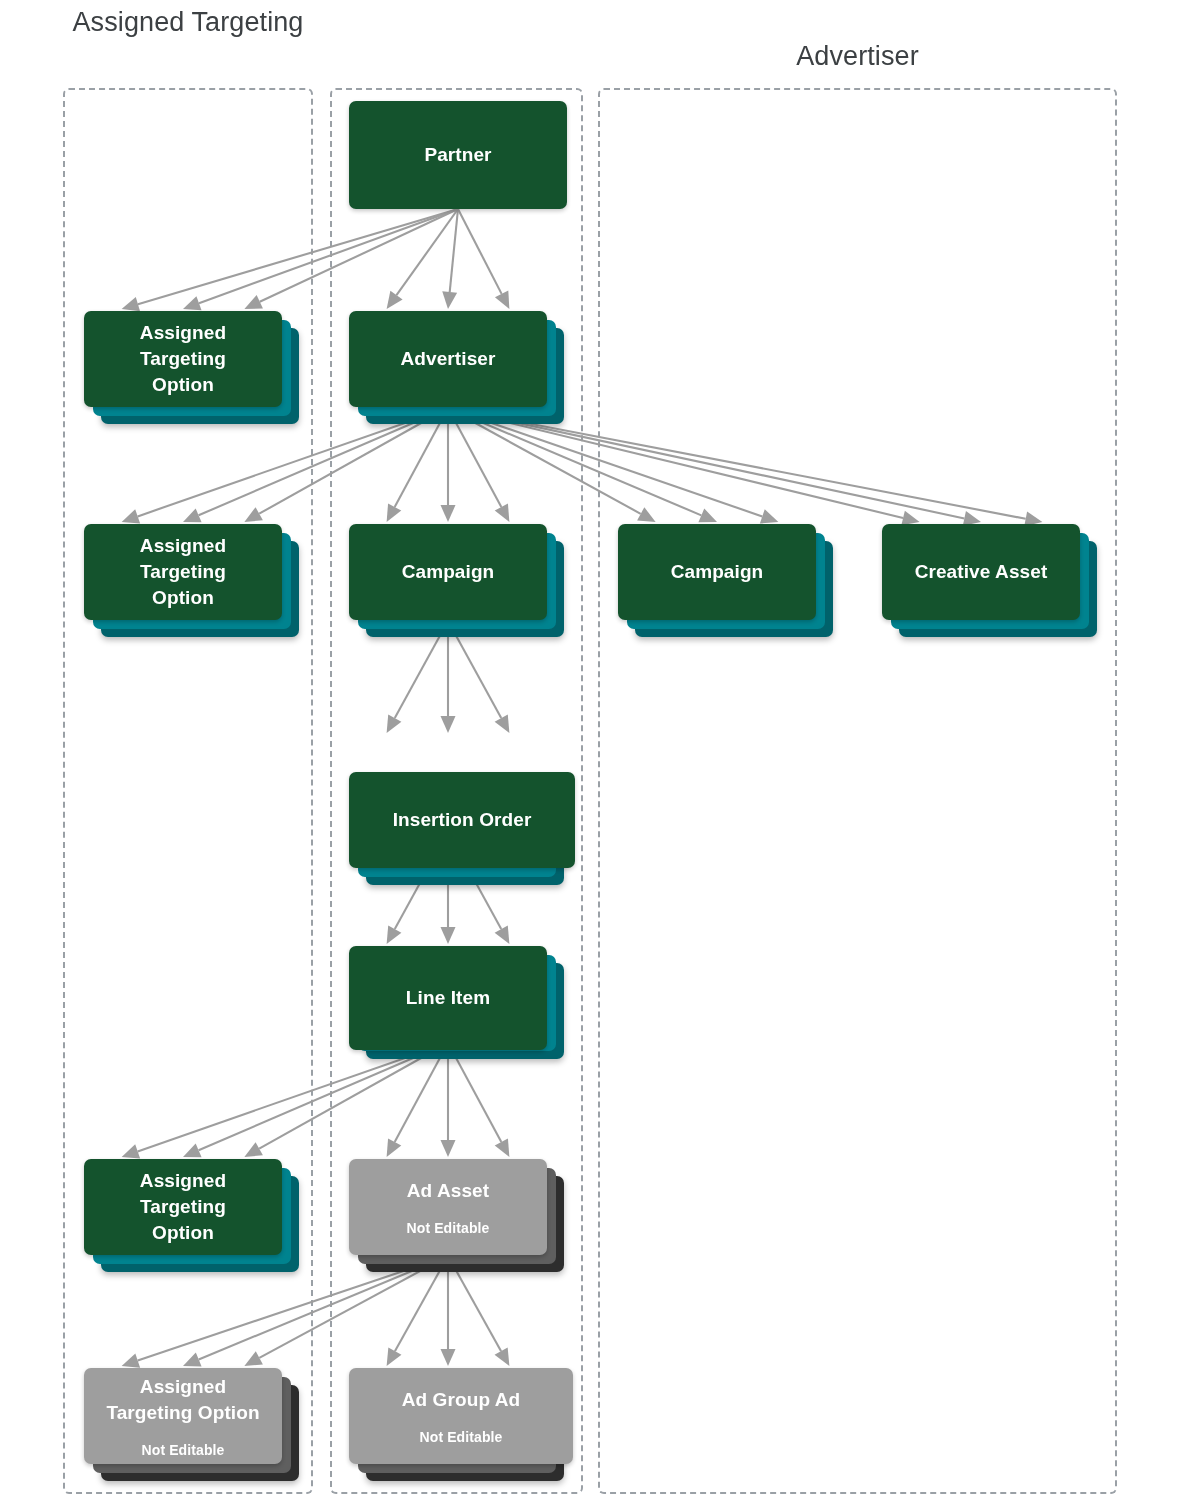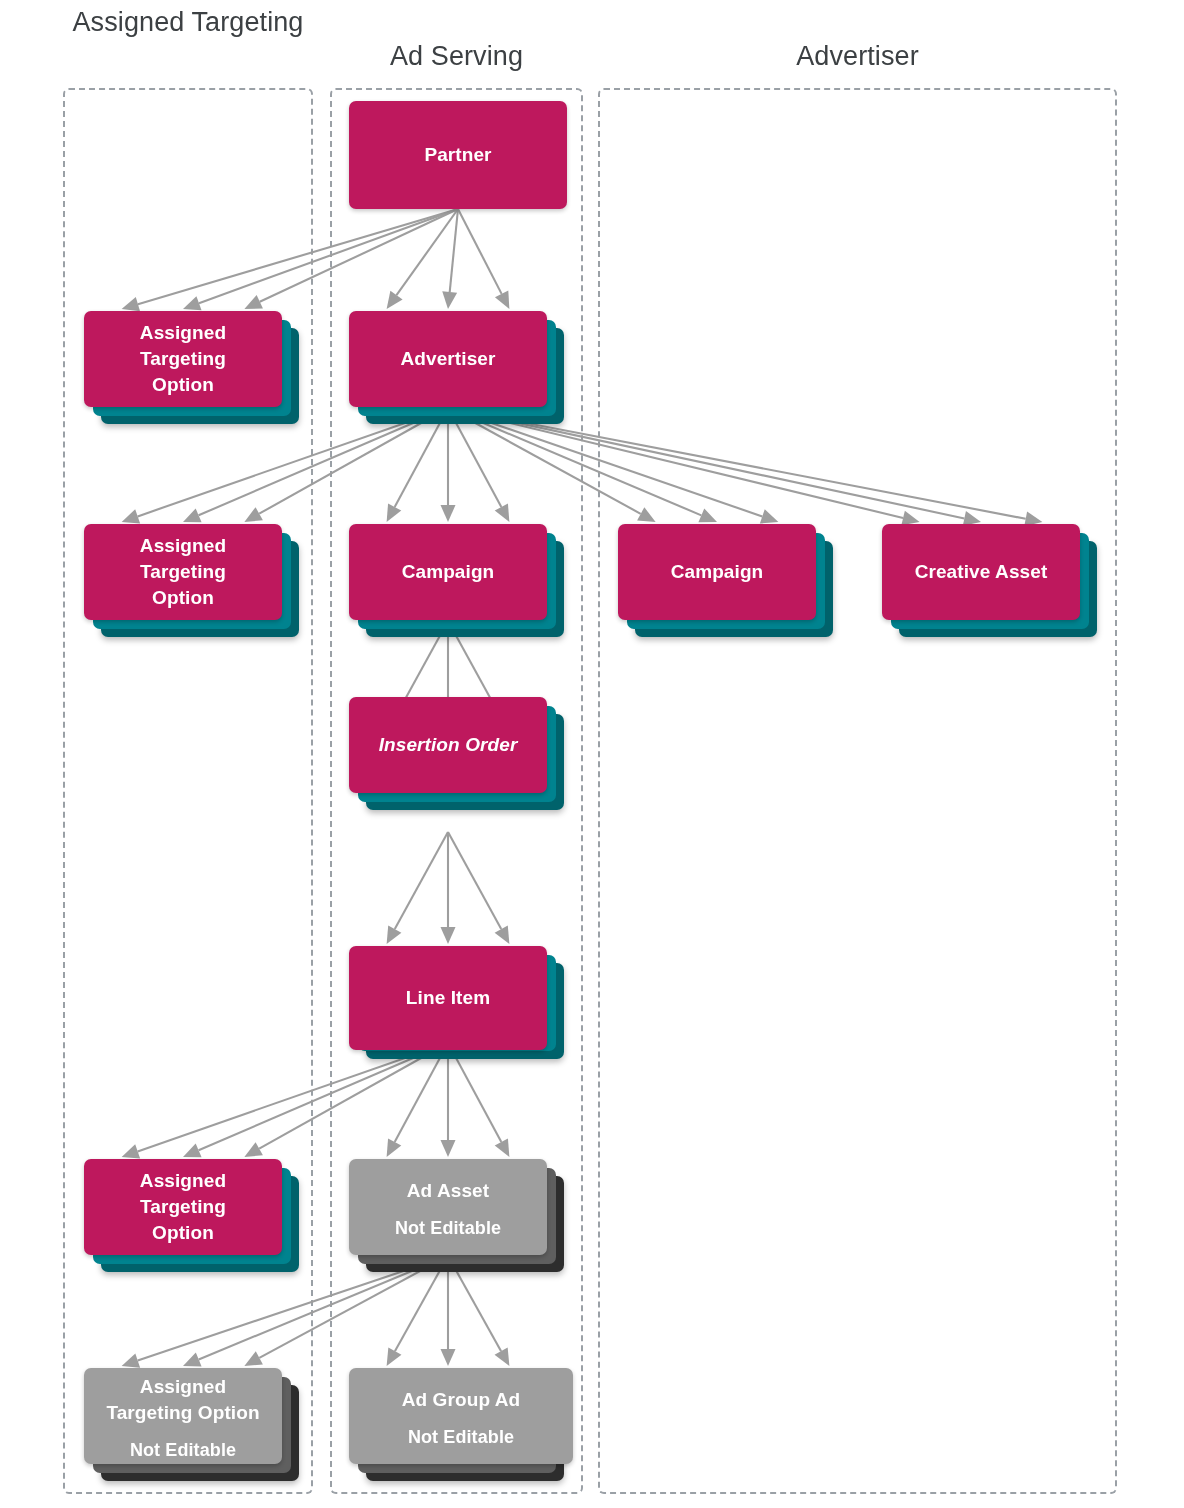--- a/index.html
+++ b/index.html
@@ -70,53 +70,52 @@
     z-index: 3;
   }
   .stack2, .stack3 {
     position: absolute;
     border-radius: 7px;
   }
   .stack2 { z-index: 2; }
   .stack3 { z-index: 1; }
 
   
-  .teal .card   { background: #be185d; box-shadow: 0 2px 4px rgba(0,0,0,0.22); }
+  .teal .card   { background: #14532d; box-shadow: 0 2px 4px rgba(0,0,0,0.22); }
   .teal .stack2 { background: #00838f; }
   .teal .stack3 { background: #00626b; box-shadow: 0 3px 6px rgba(0,0,0,0.28); }
 
   
   .gray .card   { background: #9e9e9e; box-shadow: 0 2px 4px rgba(0,0,0,0.22); }
   .gray .stack2 { background: #5f5f5f; }
   .gray .stack3 { background: #2d2d2d; box-shadow: 0 3px 6px rgba(0,0,0,0.28); }
 
   .node-label {
     font-size: 19px;
     font-weight: bold;
     line-height: 26px;
     letter-spacing: 0.1px;
     padding: 0 8px;
     white-space: pre-line;
   }
   .node-sub {
-    font-size: 18px;
+    font-size: 14px;
     font-weight: bold;
     line-height: 18px;
     margin-top: 15px;
     letter-spacing: 0.1px;
   }
 </style>
 </head>
 <body>
 
 <div id="canvas">
 
   <div class="lane-title" style="left:63px; top:5px; width:250px;">Assigned
 Targeting</div>
-  <div class="lane-title" style="left:330px; top:39px; width:253px;">Ad Serving</div>
   <div class="lane-title" style="left:598px; top:39px; width:519px;">Advertiser</div>
 
   <div class="lane-box" style="left:63px; top:88px; width:250px; height:1406px;"></div>
   <div class="lane-box" style="left:330px; top:88px; width:253px; height:1406px;"></div>
   <div class="lane-box" style="left:598px; top:88px; width:519px; height:1406px;"></div>
 
   <svg id="arrows" viewBox="0 0 1184 1508" xmlns="http://www.w3.org/2000/svg">
       <g>
         <line x1="458" y1="209" x2="137.91518242893278" y2="304.1557219724916" stroke="#9e9e9e" stroke-width="2.1"></line>
         <polygon points="121.62,309 135.7780009462085,296.96667090090364 140.05236391165707,311.3447730440796" fill="#9e9e9e"></polygon>
@@ -260,21 +259,21 @@
           <div class="node-label">Campaign</div>
         </div>
       </div>
       <div class="node teal" style="left: 882px; top: 524px; width: 198px; height: 96px;">
         <div class="stack3" style="left: 17px; top: 17px; width: 198px; height: 96px;"></div>
         <div class="stack2" style="left: 9px; top: 9px; width: 198px; height: 96px;"></div>
         <div class="card">
           <div class="node-label">Creative Asset</div>
         </div>
       </div>
-      <div class="node teal" style="left: 349px; top: 697px; width: 198px; height: 96px; font-style: italic;">
+      <div class="node teal" style="left: 349px; top: 772px; width: 226px; height: 96px;">
         <div class="stack3" style="left: 17px; top: 17px; width: 198px; height: 96px;"></div>
         <div class="stack2" style="left: 9px; top: 9px; width: 198px; height: 96px;"></div>
         <div class="card">
           <div class="node-label">Insertion Order</div>
         </div>
       </div>
       <div class="node teal" style="left: 349px; top: 946px; width: 198px; height: 104px;">
         <div class="stack3" style="left: 17px; top: 17px; width: 198px; height: 96px;"></div>
         <div class="stack2" style="left: 9px; top: 9px; width: 198px; height: 96px;"></div>
         <div class="card">

